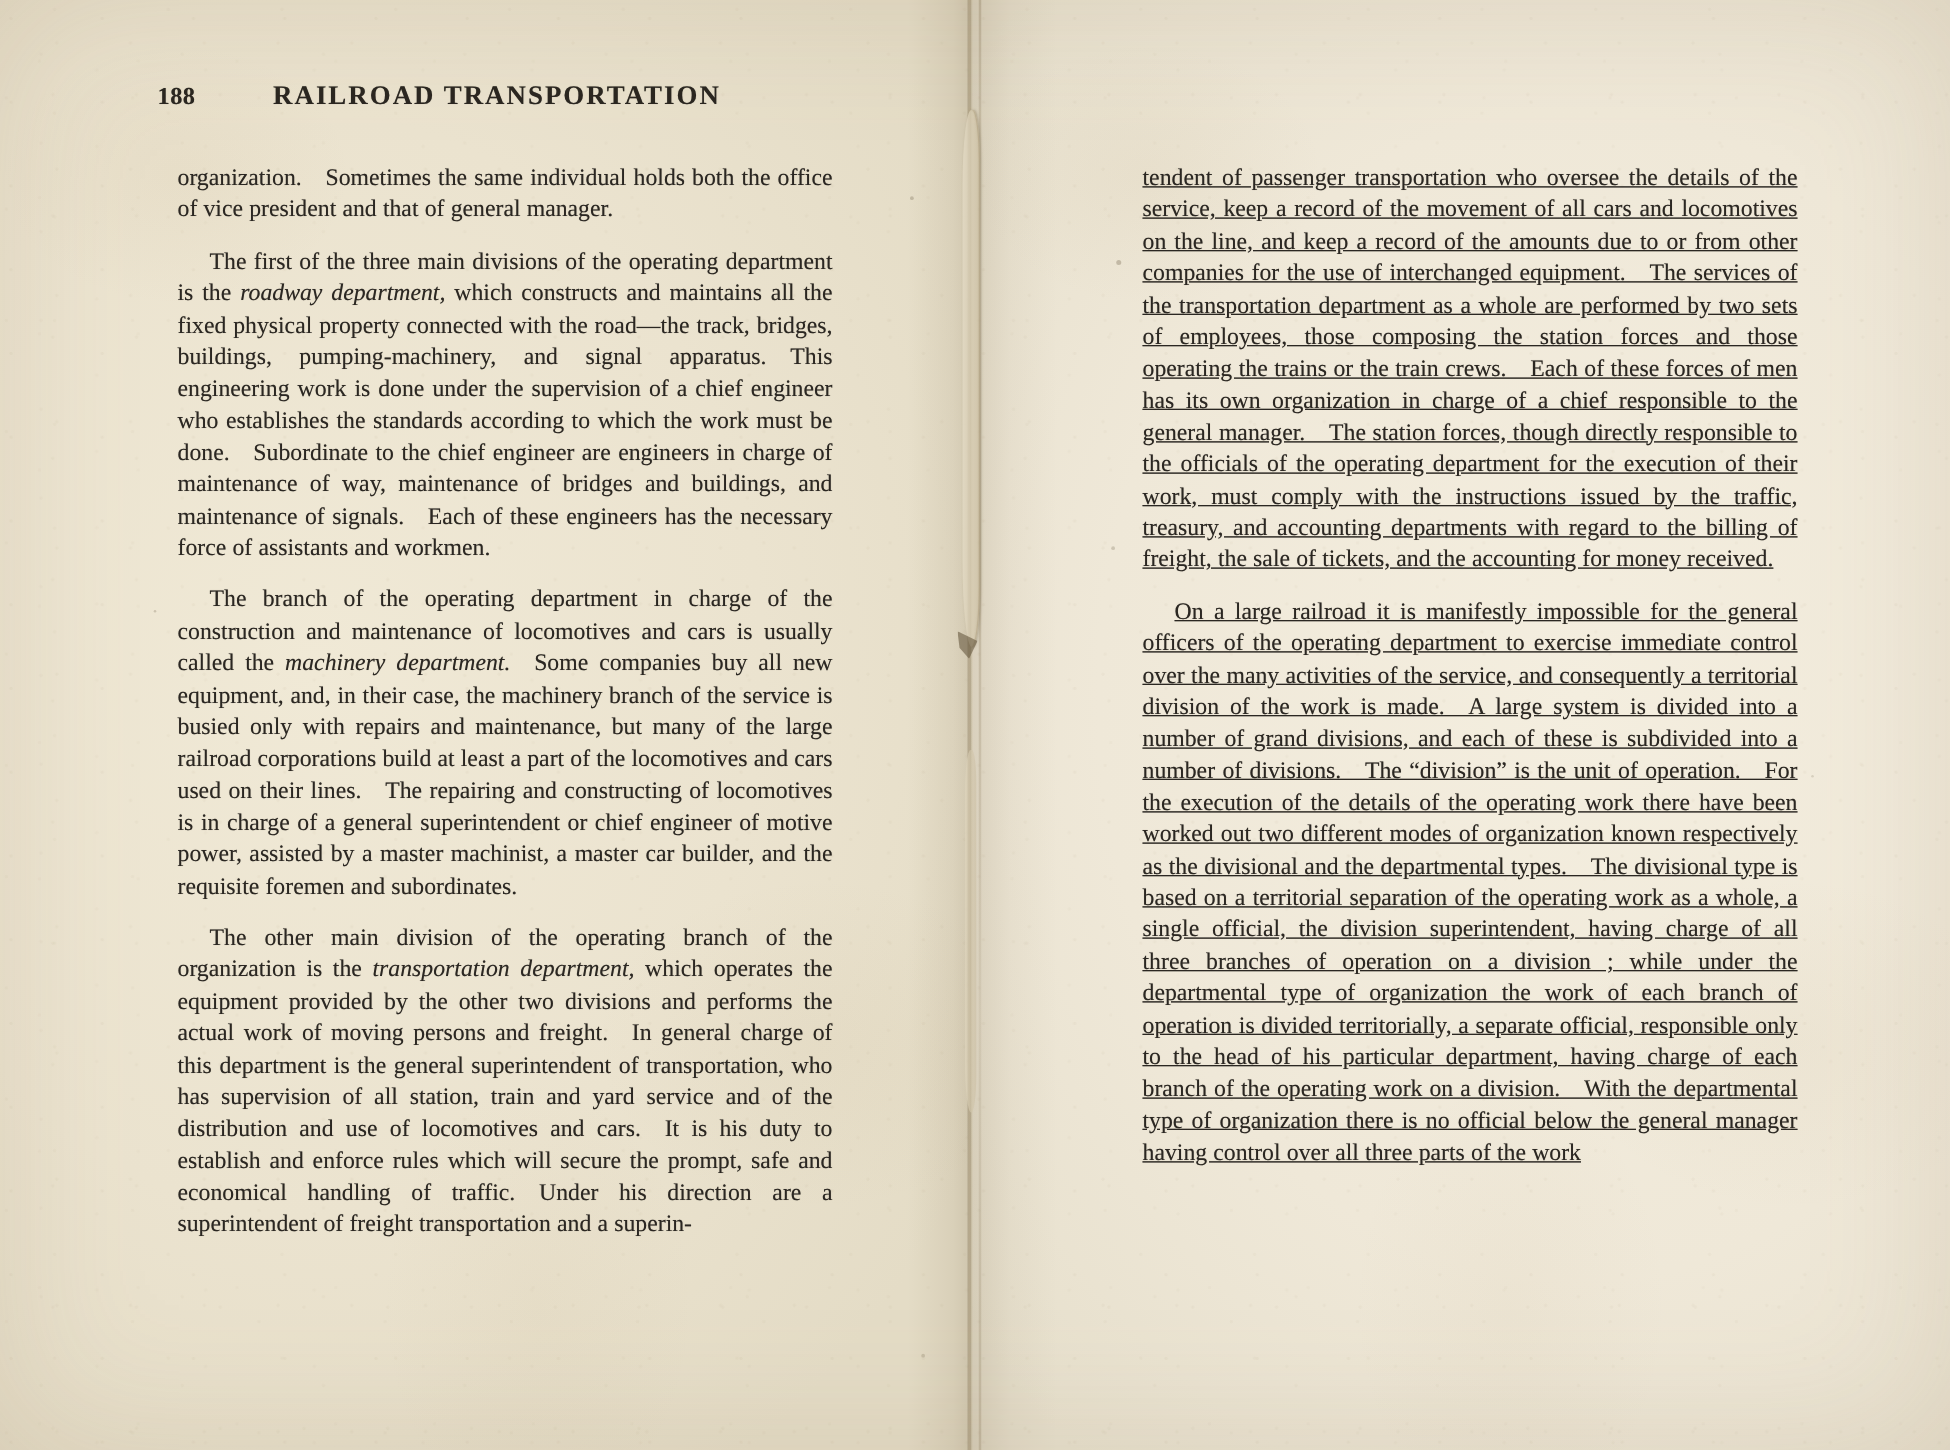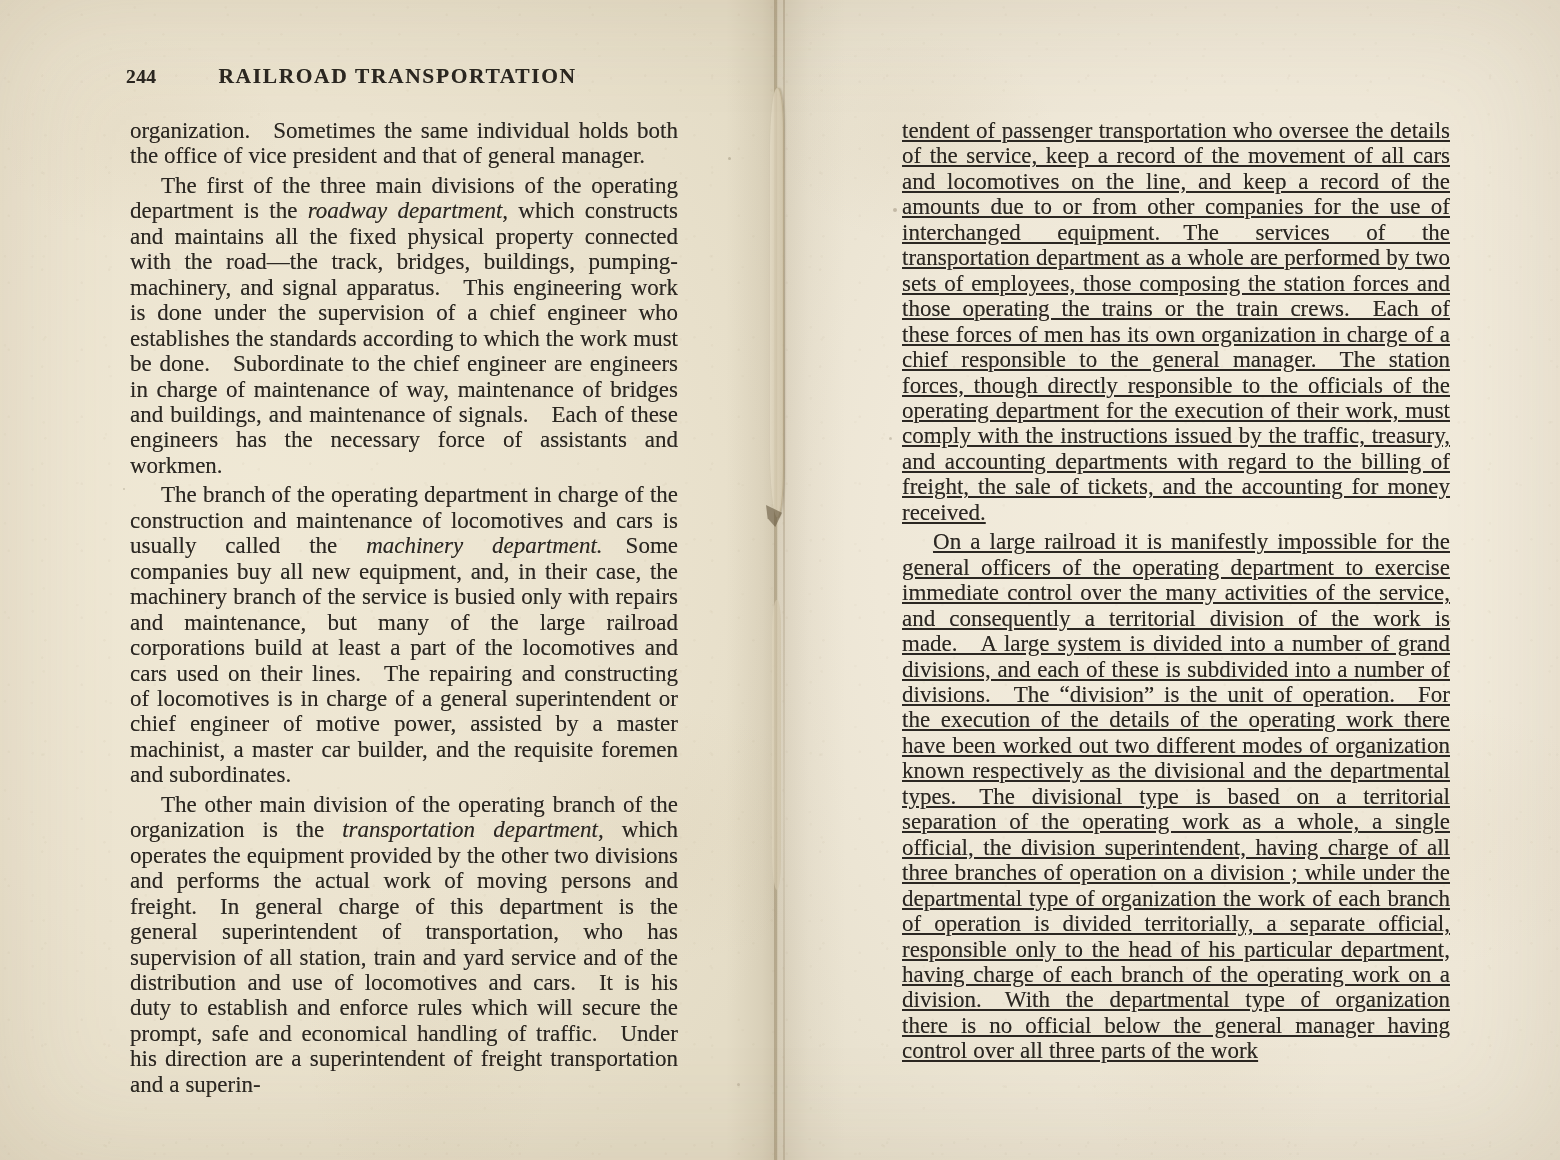--- a/index.html
+++ b/index.html
@@ -146,22 +146,22 @@
   }
   .runhead .title {
     font-weight: 700;
     letter-spacing: .075em;
   }
   #runhead-left  .folio { margin-right: 62px; }
   #runhead-left  .title { }
   #runhead-right .folio { margin-left: 28px; }
 
   .para {
-    margin: 4px;
-    font-size: 23px;
+    margin: 16px;
+    font-size: 19px;
     line-height: 25.45px;
     text-align: justify;
     text-align-last: left;
     hyphens: none;
     word-spacing: .01em;
     text-indent: 0;
   }
   .para.indent { text-indent: 1.35em; }
   .para em { }   
 
@@ -205,21 +205,21 @@
     <div class="shade-l"></div>
     <div class="shade-r"></div>
     <div class="fold"></div>
     <div class="edge"></div>
     <div class="curl"></div>
     <div class="curl2"></div>
     <div class="nick"></div>
   </div>
 
   <div class="runhead ink" id="runhead-left">
-    <span class="folio">244</span><span class="title">RAILROAD TRANSPORTATION</span>
+    <span class="folio">188</span><span class="title">RAILROAD TRANSPORTATION</span>
   </div>
 
 
   <div class="col ink" id="col-left">
       <p class="para"><span>organization. Sometimes the same individual holds both the office of vice president and that of general manager.</span></p>
       <p class="para indent"><span>The first of the three main divisions of the operating department is the </span><em>roadway department,</em><span> which constructs and maintains all the fixed physical property connected with the road—the track, bridges, buildings, pumping-machinery, and signal apparatus. This engineering work is done under the supervision of a chief engineer who establishes the standards according to which the work must be done. Subordinate to the chief engineer are engineers in charge of maintenance of way, maintenance of bridges and buildings, and maintenance of signals. Each of these engineers has the necessary force of assistants and workmen.</span></p>
       <p class="para indent"><span>The branch of the operating department in charge of the construction and maintenance of locomotives and cars is usually called the </span><em>machinery department.</em><span> Some companies buy all new equipment, and, in their case, the machinery branch of the service is busied only with repairs and maintenance, but many of the large railroad corporations build at least a part of the locomotives and cars used on their lines. The repairing and constructing of locomotives is in charge of a general superintendent or chief engineer of motive power, assisted by a master machinist, a master car builder, and the requisite foremen and subordinates.</span></p>
       <p class="para indent"><span>The other main division of the operating branch of the organization is the </span><em>transportation department,</em><span> which operates the equipment provided by the other two divisions and performs the actual work of moving persons and freight. In general charge of this department is the general superintendent of transportation, who has supervision of all station, train and yard service and of the distribution and use of locomotives and cars. It is his duty to establish and enforce rules which will secure the prompt, safe and economical handling of traffic. Under his direction are a superintendent of freight transportation and a superin-</span></p>
     </div>
   <div class="col ink" id="col-right">

